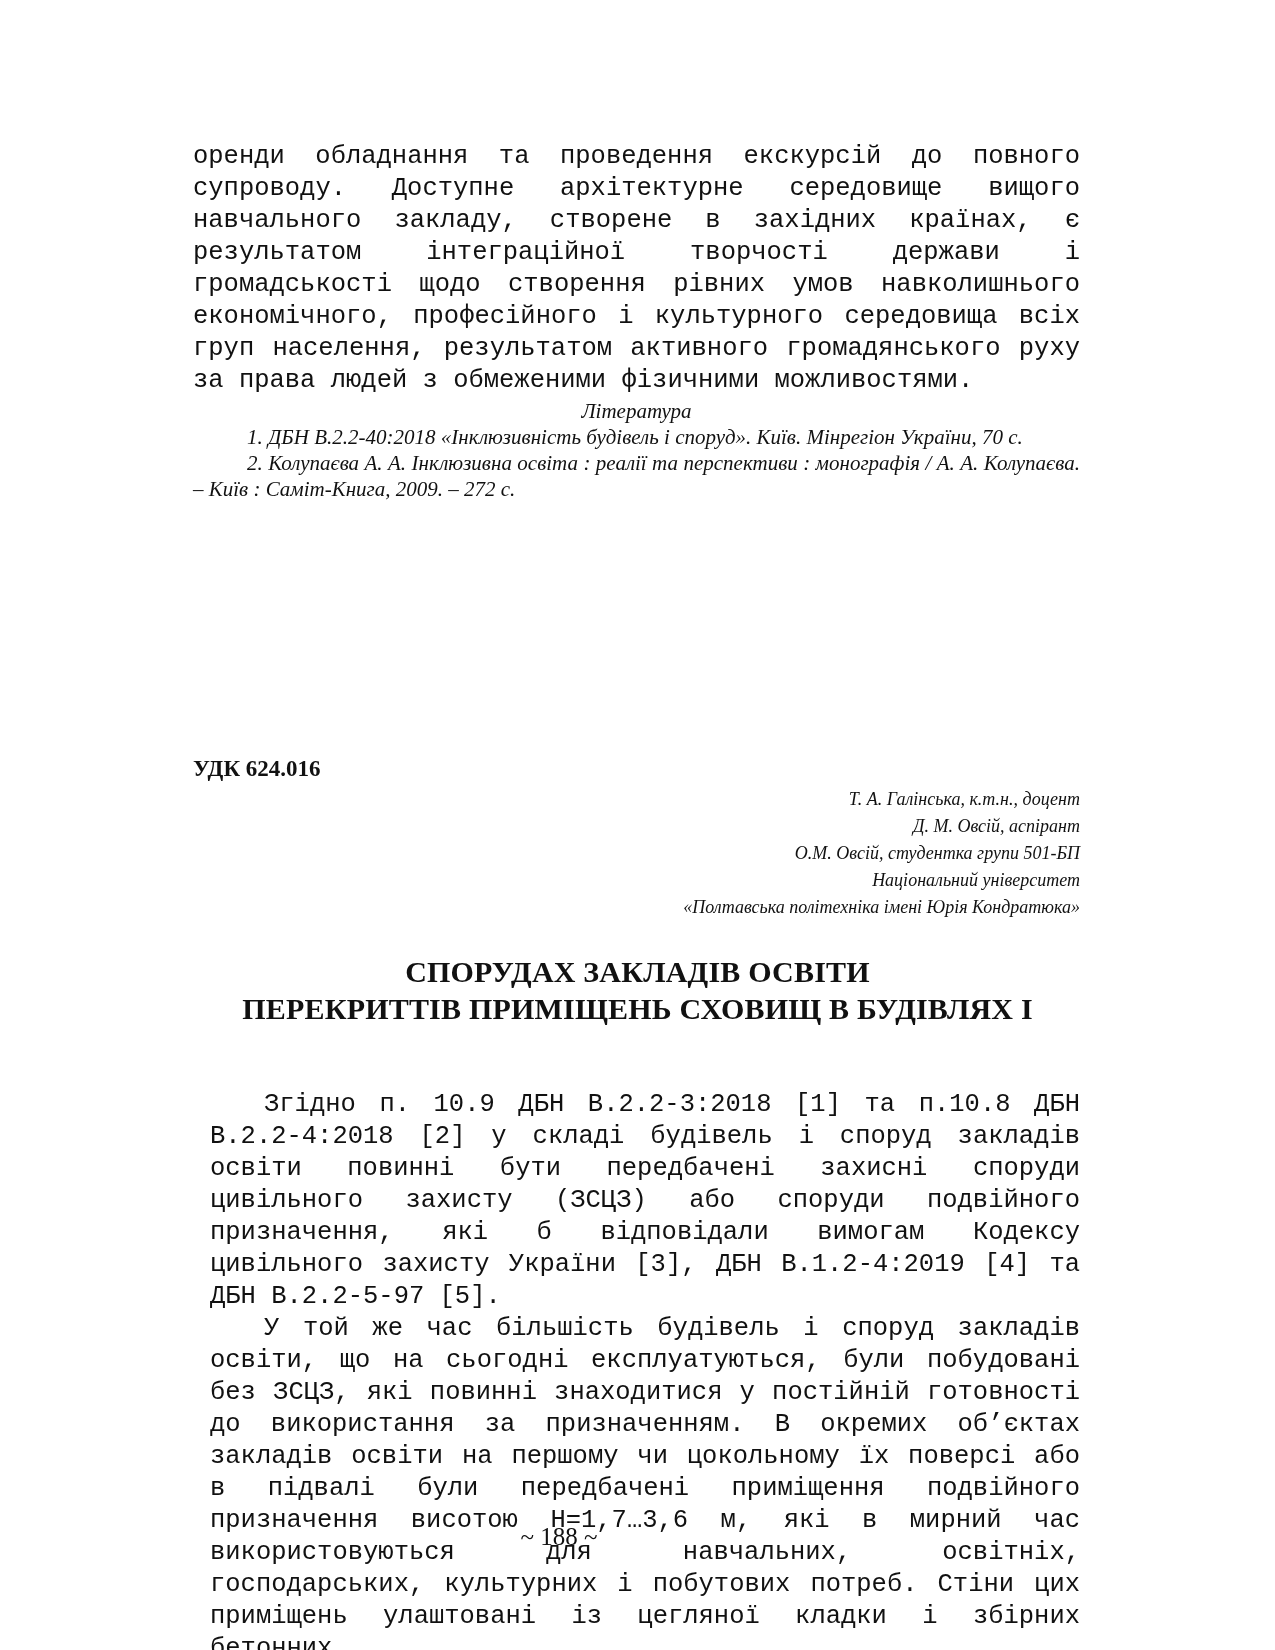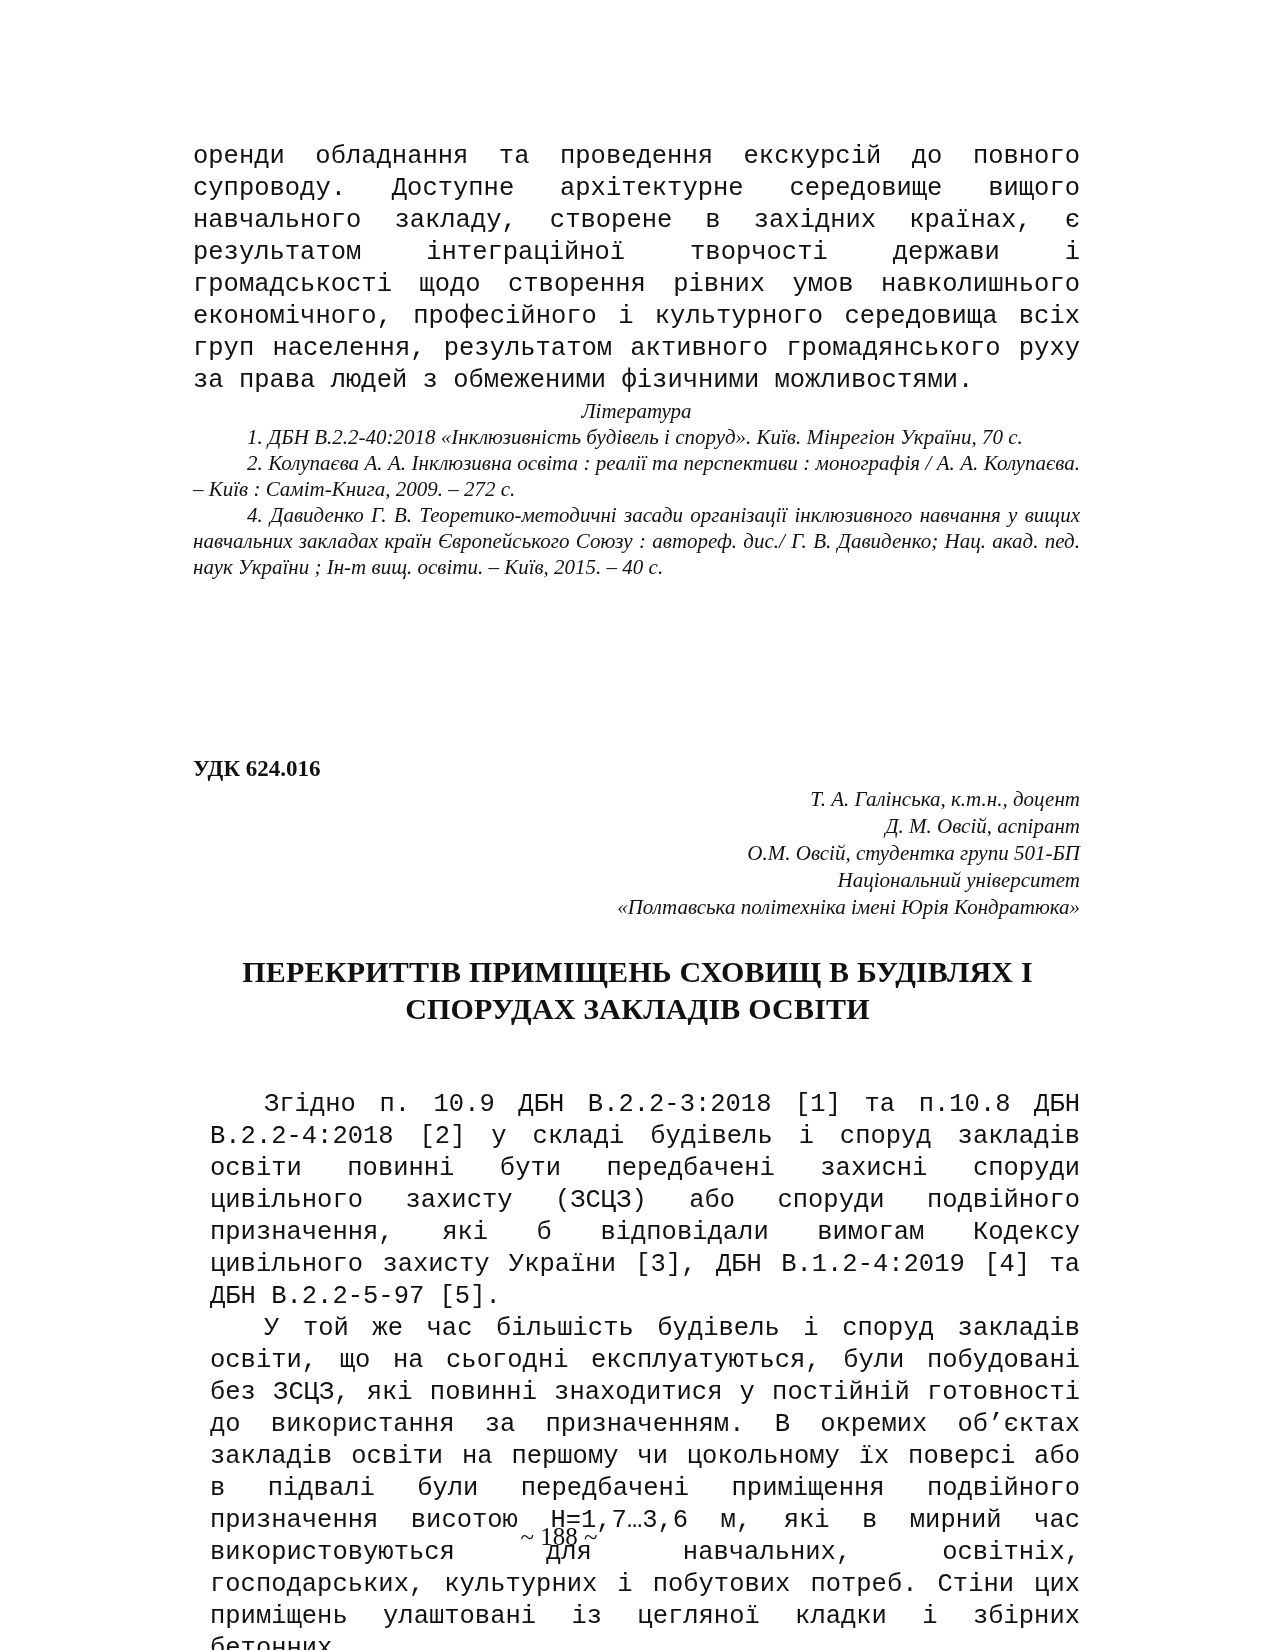--- a/index.html
+++ b/index.html
@@ -4,54 +4,53 @@
 <style>
   html, body { margin: 0; padding: 0; background: #ffffff; }
   body { width: 1275px; height: 1650px; position: relative; overflow: hidden;
          font-family: "Liberation Serif", "DejaVu Serif", serif; color: #111; }
   .col { position: absolute; left: 193px; width: 887px; }
   .body-text { font-size: 25.5px; line-height: 32px; text-align: justify; text-align-last: left; margin: 0; font-family: Liberation Mono, monospace; }
   .body-text.indent { text-indent: 54px; margin-left: 17px; }
   .lit-head { font-style: italic; font-size: 21px; text-align: center; line-height: 26px; margin: 0; }
   .ref { font-style: italic; font-size: 21px; line-height: 26px; text-align: justify; text-indent: 54px; margin: 0; }
   .udc { font-weight: bold; font-size: 23px; margin: 0; }
-  .authors { position: absolute; right: 195px; text-align: right; font-style: italic; font-size: 21px; line-height: 27px; }
+  .authors { position: absolute; right: 195px; text-align: right; font-style: italic; font-size: 18px; line-height: 27px; }
   .authors div { white-space: nowrap; }
   .title { font-weight: bold; font-size: 30px; line-height: 37px; text-align: center; margin: 0; letter-spacing: 0.2px; }
   .page-num { position: absolute; left: 0; width: 1118px; text-align: center; font-size: 25px; top: 1523px; }
 </style>
 </head>
 <body>
 
 <div class="col" style="top:141px;">
   <p class="body-text">оренди обладнання та проведення екскурсій до повного супроводу. Доступне архітектурне середовище вищого навчального закладу, створене в західних країнах, є результатом інтеграційної творчості держави і громадськості щодо створення рівних умов навколишнього економічного, професійного і культурного середовища всіх груп населення, результатом активного громадянського руху за права людей з обмеженими фізичними можливостями.</p>
 </div>
 
 <div class="col" style="top:398px;">
   <p class="lit-head">Література</p>
   <p class="ref">1. ДБН В.2.2-40:2018 «Інклюзивність будівель і споруд». Київ. Мінрегіон України, 70 с.</p>
   <p class="ref">2. Колупаєва А. А. Інклюзивна освіта : реалії та перспективи : монографія / А. А. Колупаєва. – Київ : Саміт-Книга, 2009. – 272 с.</p>
-  <p class="ref">4. Давиденко Г. В. Теоретико-методичні засади організації інклюзивного навчання у вищих навчальних закладах країн Європейського Союзу : автореф. дис./ Г. В. Давиденко; Нац. акад. пед. наук України ; Ін-т вищ. освіти. – Київ, 2015. – 40 с.</p>
 </div>
 
 <div class="col" style="top:756px;">
   <p class="udc">УДК 624.016</p>
 </div>
 
 <div class="authors" style="top:786px;">
   <div>Т. А. Галінська, к.т.н., доцент</div>
   <div>Д. М. Овсій, аспірант</div>
   <div>О.М. Овсій, студентка групи 501-БП</div>
   <div>Національний університет</div>
   <div>«Полтавська політехніка імені Юрія Кондратюка»</div>
 </div>
 
 <div class="col" style="top:953px; left:170px; width:935px;">
+  <p class="title">СПОРУДАХ ЗАКЛАДІВ ОСВІТИ</p>
   <p class="title">ПЕРЕКРИТТІВ ПРИМІЩЕНЬ СХОВИЩ В БУДІВЛЯХ І</p>
-  <p class="title">СПОРУДАХ ЗАКЛАДІВ ОСВІТИ</p>
 </div>
 
 <div class="col" style="top:1089px;">
   <p class="body-text indent">Згідно п. 10.9 ДБН В.2.2-3:2018 [1] та п.10.8 ДБН В.2.2-4:2018 [2] у складі будівель і споруд закладів освіти повинні бути передбачені захисні споруди цивільного захисту (ЗСЦЗ) або споруди подвійного призначення, які б відповідали вимогам Кодексу цивільного захисту України [3], ДБН В.1.2-4:2019 [4] та ДБН В.2.2-5-97 [5].</p>
   <p class="body-text indent" style="text-align-last: justify;">У той же час більшість будівель і споруд закладів освіти, що на сьогодні експлуатуються, були побудовані без ЗСЦЗ, які повинні знаходитися у постійній готовності до використання за призначенням. В окремих об’єктах закладів освіти на першому чи цокольному їх поверсі або в підвалі були передбачені приміщення подвійного призначення висотою H=1,7…3,6 м, які в мирний час використовуються для навчальних, освітніх, господарських, культурних і побутових потреб. Стіни цих приміщень улаштовані із цегляної кладки і збірних бетонних</p>
 </div>
 
 <div class="page-num">~ 188 ~</div>
 
 </body></html>

